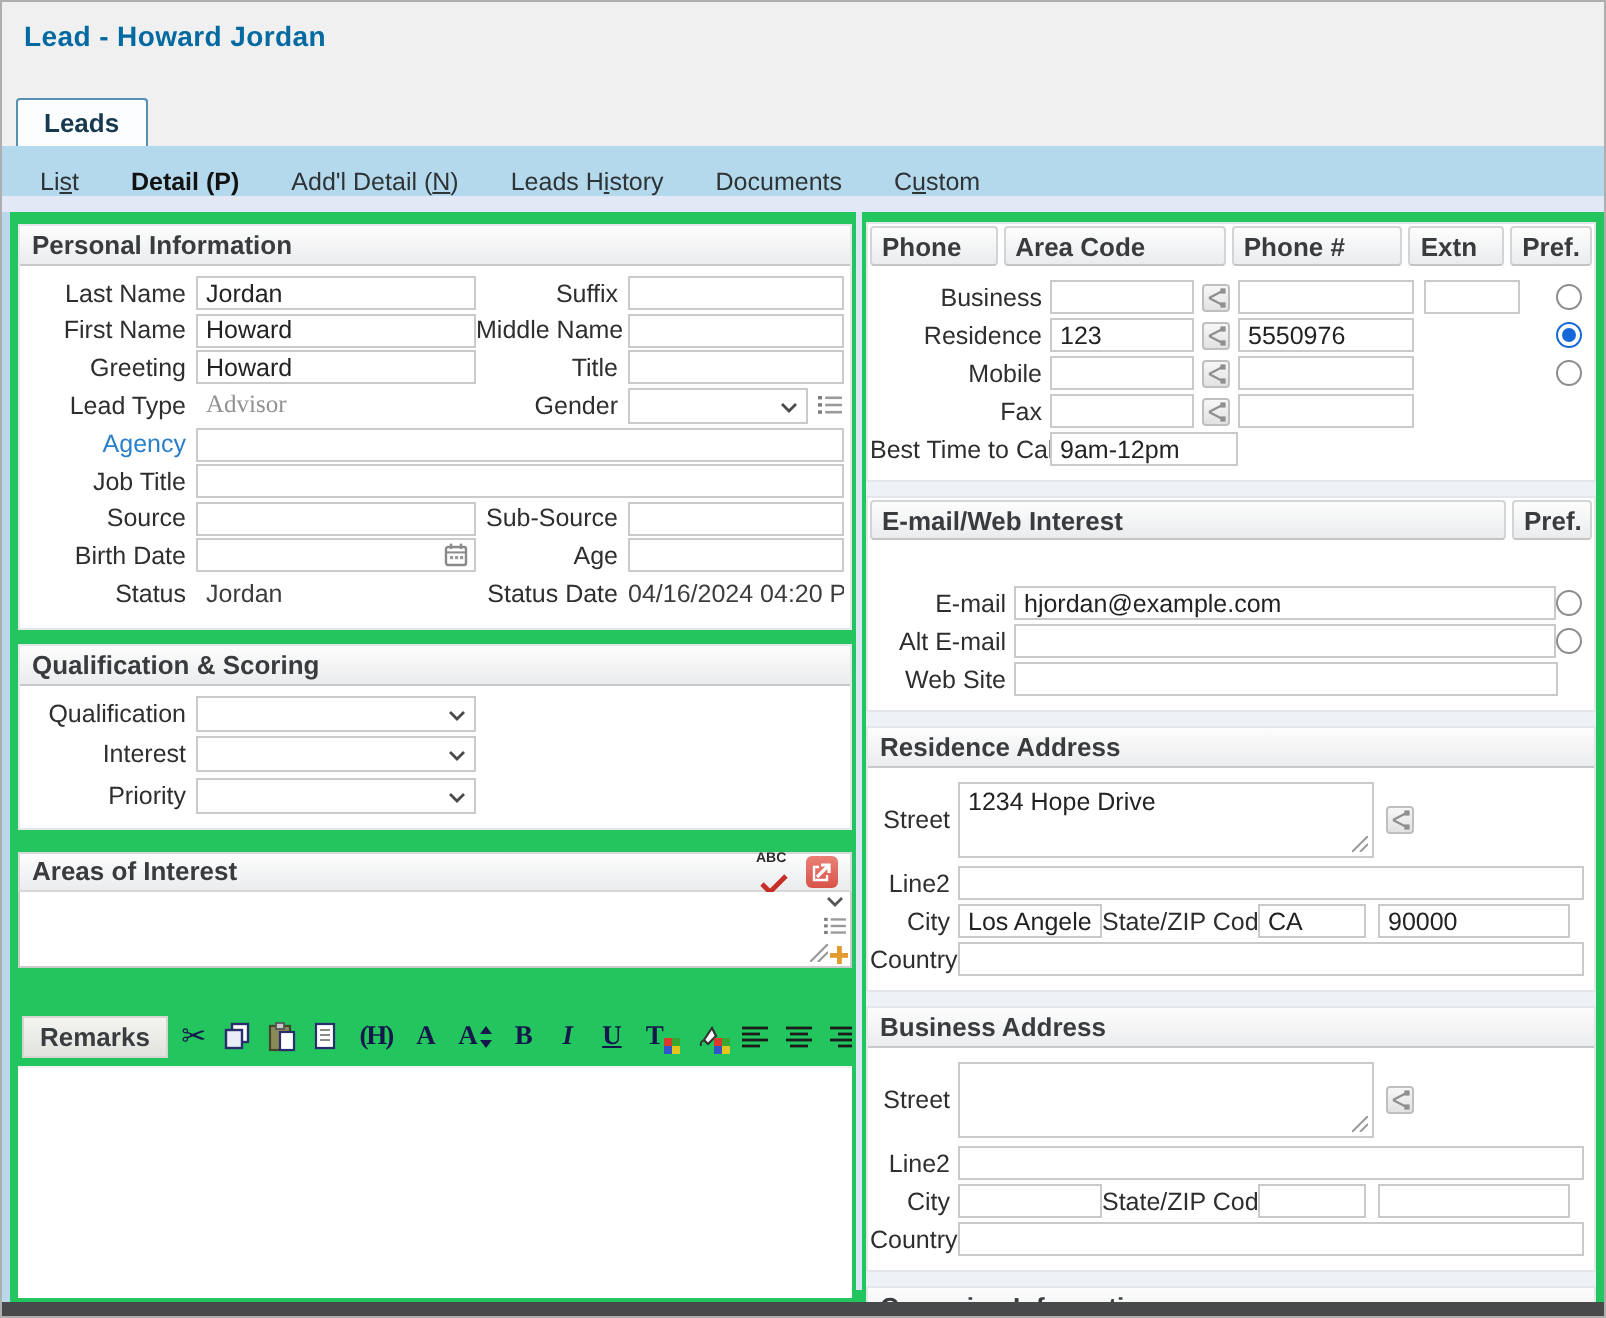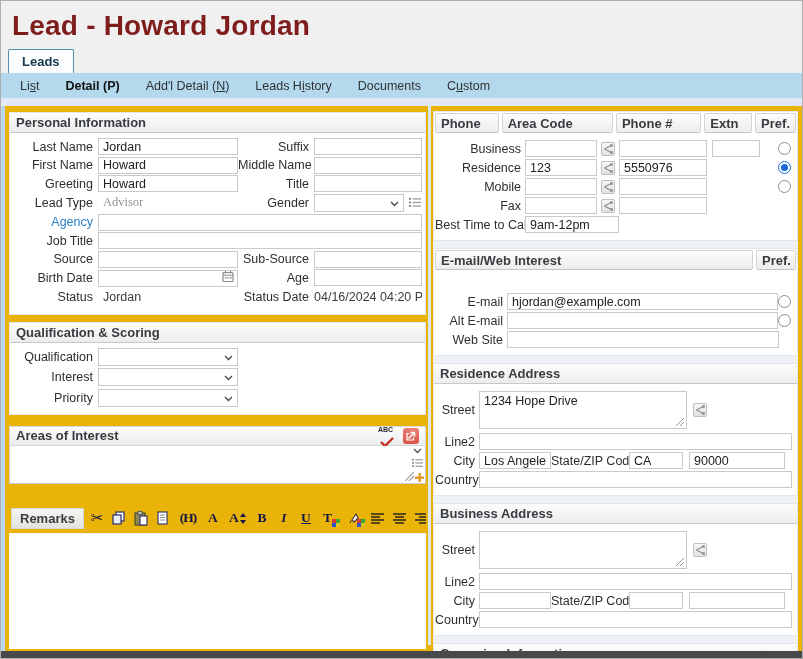--- a/index.html
+++ b/index.html
@@ -1,33 +1,33 @@
 <!DOCTYPE html>
 <html><head>
 <meta charset="utf-8">
 <style>
   * { margin:0; padding:0; box-sizing:border-box; }
   html,body { width:803px; height:659px; font-family:"Liberation Sans",sans-serif; background:#fff; }
   .window { position:relative; width:803px; height:659px; background:#fff; border:1px solid #aeaeae; overflow:hidden; }
 
   
   .titlebar { height:48px; background:#f0f0f1; padding:9px 0 0 11px; }
-  .titlebar h1 { font-size:28px; font-weight:600; color:#7f1d1d; letter-spacing:.2px; }
+  .titlebar h1 { font-size:14px; font-weight:600; color:#0369a1; letter-spacing:.2px; }
   .tabstrip { height:24px; background:#f0f0f1; padding-left:7px; display:flex; align-items:flex-end; }
   .tab { height:24px; background:#fcfdfe; border:1px solid #568fb0; border-bottom:none; border-radius:2px 2px 0 0;
          padding:0 13px; font-size:13px; font-weight:700; color:#17394f; display:flex; align-items:center; cursor:pointer; }
-  .navbar { height:25px; background:#b5d9ec; display:flex; align-items:center; padding-left:6px; font-size:12.5px; color:#2e3336; }
+  .navbar { height:25px; background:#b5d9ec; display:flex; align-items:flex-end; padding-left:6px; font-size:12.5px; color:#2e3336; }
   .nav-item { padding:0 13px; cursor:pointer; white-space:nowrap; }
   .nav-item.bold { font-weight:700; color:#121212; }
   .nav-item .key { text-decoration:underline; }
   .lavender { height:8px; background:#e3e8f6; }
   .bottombar { position:absolute; left:0; right:0; bottom:0; height:7px; background:#47494b; }
 
   
-  .content { position:absolute; top:105px; bottom:7px; left:0; right:0; background:#eab308; border-left:4px solid #b9d8ec; }
+  .content { position:absolute; top:105px; bottom:7px; left:0; right:0; background:#22c55e; border-left:4px solid #b9d8ec; }
   .colL { position:absolute; left:4px; top:6px; width:417px; bottom:2px; display:flex; flex-direction:column; }
   .divider { position:absolute; left:423px; top:0; bottom:6px; width:3px; background:#d8e7f2; }
   .colR { position:absolute; left:428px; right:4px; top:5px; bottom:2px; background:#eef1f5; }
 
   .panel { background:#fff; border:1px solid #e3e6ea; margin-bottom:7px; }
   .band { display:flex; align-items:center; height:20px; background:linear-gradient(180deg,#fdfdfd 0%,#ebecee 100%);
           border-bottom:1px solid #c6c8ca; font-size:13px; font-weight:700; color:#393c3f; padding:0 6px; }
   .band .spacer { flex:1; }
   .bandcell { background:linear-gradient(180deg,#fdfdfd 0%,#ebecee 100%); border:1px solid #d2d4d6; border-bottom-color:#c2c4c6;
               border-radius:2px; height:20px; display:flex; align-items:center; padding:0 5px; font-weight:700; font-size:13px; color:#393c3f; }

